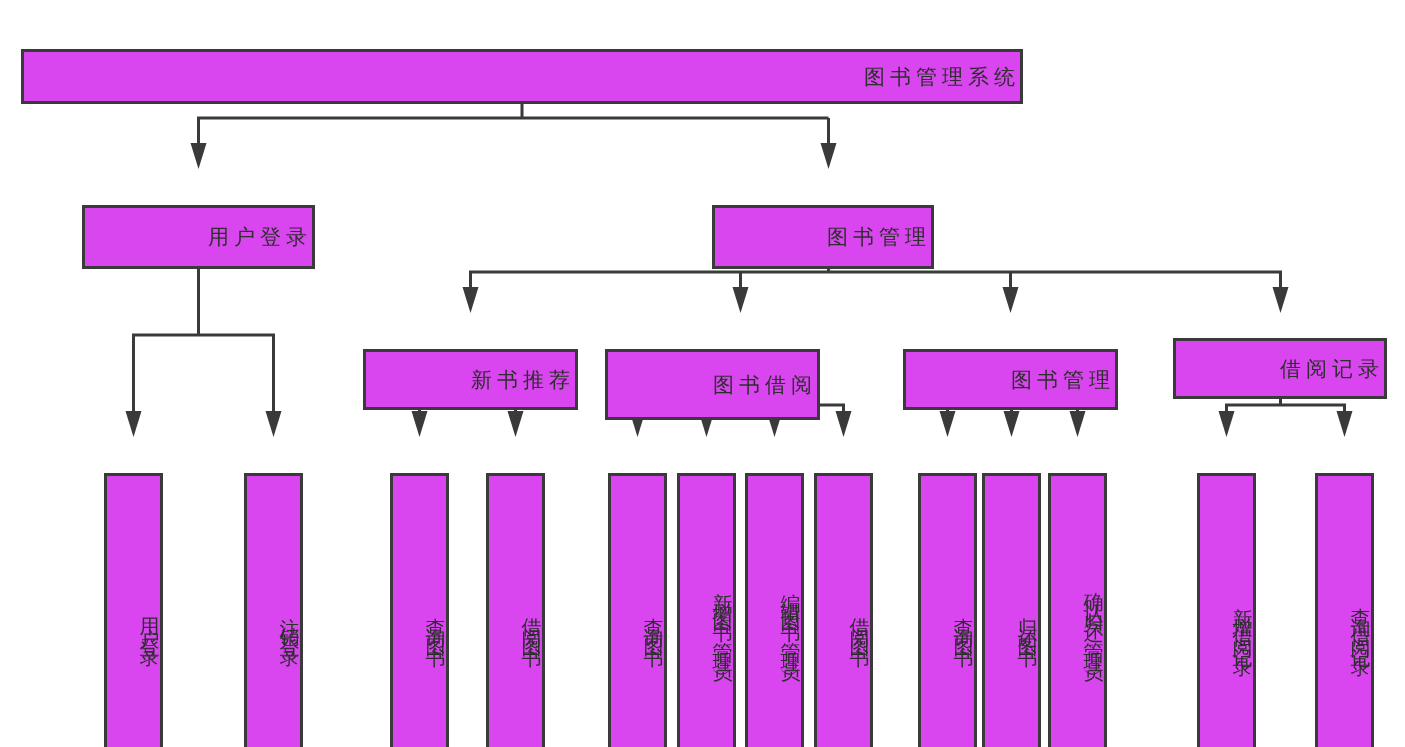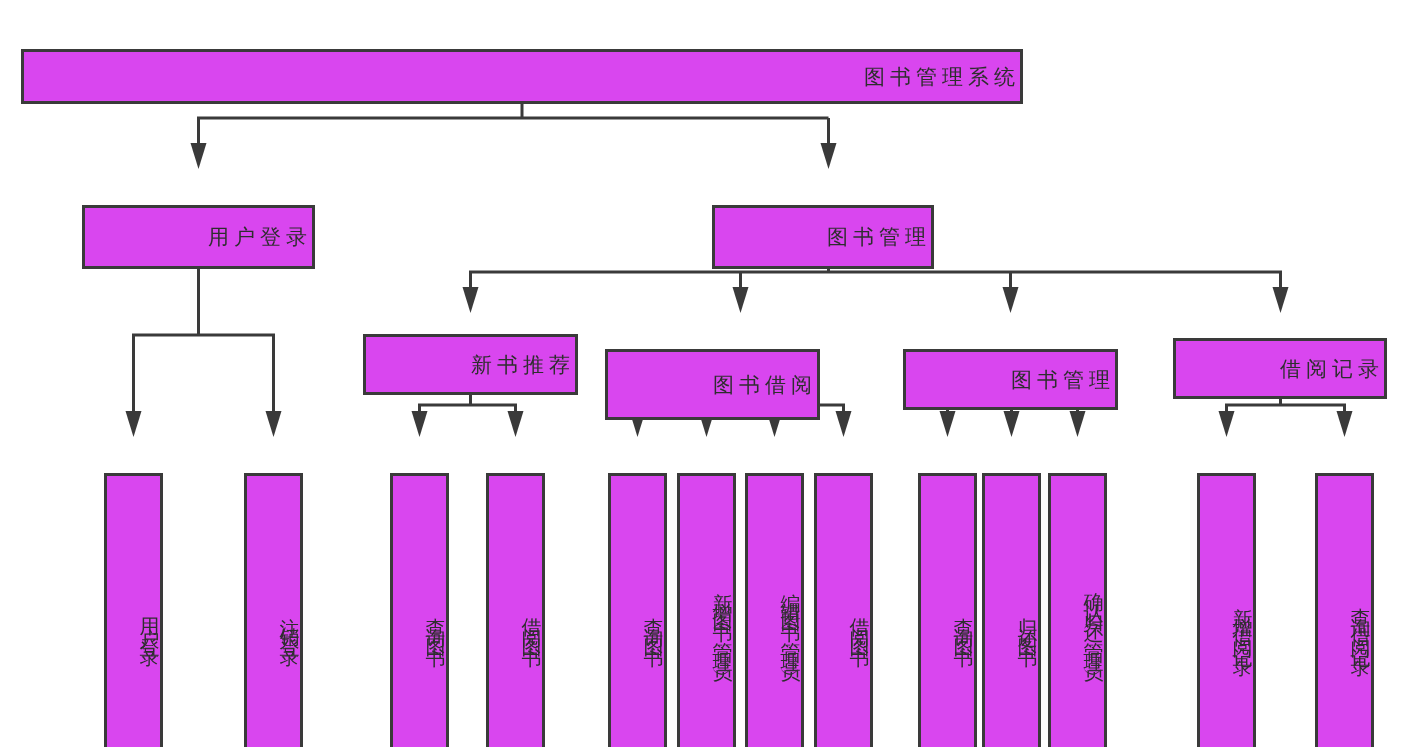--- a/index.html
+++ b/index.html
@@ -99,21 +99,21 @@
     <span>图书管理系统</span>
   </div>
 
   <div class="box h" style="left:82px;top:169px;width:233px;height:64px">
     <span>用户登录</span>
   </div>
   <div class="box h" style="left:712px;top:169px;width:222px;height:64px">
     <span>图书管理</span>
   </div>
 
-  <div class="box h" style="left:363px;top:298px;width:215px;height:61px">
+  <div class="box h" style="left:363px;top:313px;width:215px;height:61px">
     <span>新书推荐</span>
   </div>
   <div class="box h" style="left:605px;top:313px;width:215px;height:71px">
     <span>图书借阅</span>
   </div>
   <div class="box h" style="left:903px;top:313px;width:215px;height:61px">
     <span>图书管理</span>
   </div>
   <div class="box h" style="left:1173px;top:302px;width:214px;height:61px">
     <span>借阅记录</span>

